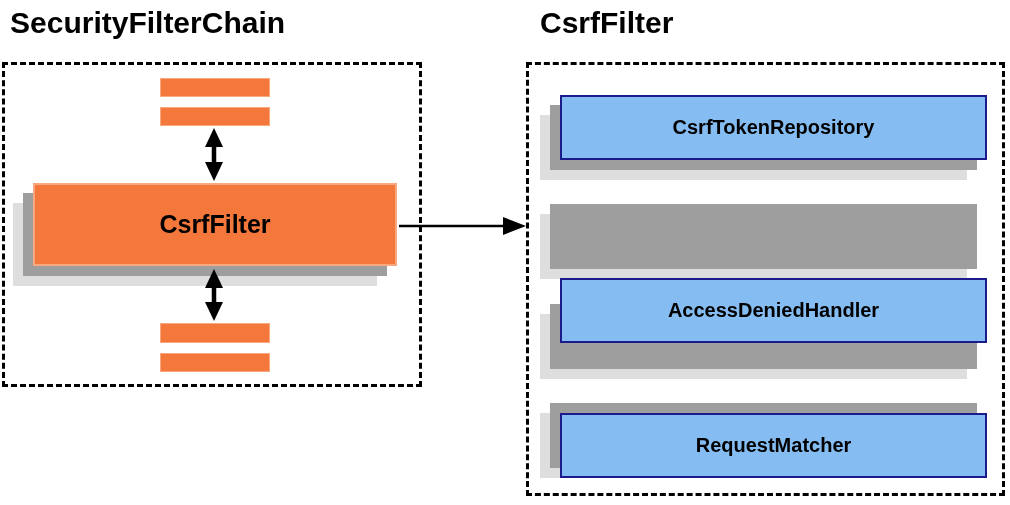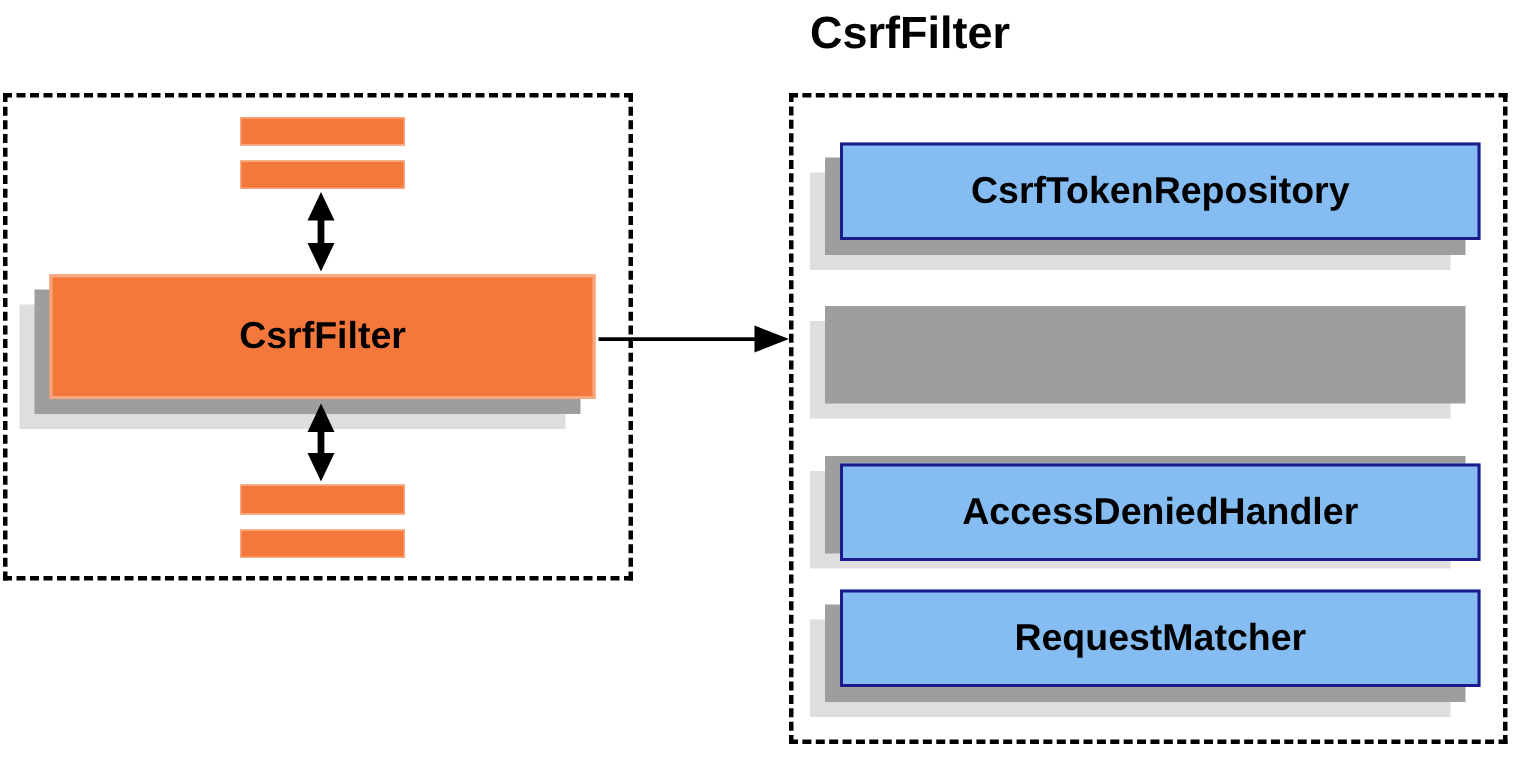--- a/index.html
+++ b/index.html
@@ -59,36 +59,37 @@
     position: absolute;
     left: 560px;
     width: 427px;
     height: 65px;
     box-sizing: border-box;
     background: var(--blue-fill, #85BDF2);
     border: 2px solid var(--blue-border, #1B1B8C);
     display: flex;
     align-items: center;
     justify-content: center;
-    font-size: 25px;
+    font-size: 20px;
     font-weight: bold;
     color: #000000;
   }
   .arrow-layer {
     position: absolute;
     left: 0;
     top: 0;
     pointer-events: none;
   }
 </style>
 </head>
 <body>
 
 <div class="canvas">
 
+  <div class="title" style="left:10px">SecurityFilterChain</div>
   <div class="title" style="left:540px">CsrfFilter</div>
 
   <div class="dashed" style="left:2px;top:62px;width:420px;height:325px"></div>
   <div class="dashed" style="left:526px;top:62px;width:479px;height:434px"></div>
 
   <div class="bar" style="top:78px"></div>
   <div class="bar" style="top:107px"></div>
 
   <div class="shadow light" style="left:13px;top:203px;width:364px;height:83px"></div>
   <div class="shadow dark" style="left:23px;top:193px;width:364px;height:83px"></div>
@@ -103,27 +104,27 @@
   <div class="shadow dark" style="left:550px;top:105px;width:427px;height:65px"></div>
   <div class="component" style="top:95px">
     <span>CsrfTokenRepository</span>
   </div>
 
   <div class="shadow light" style="left:540px;top:214px;width:427px;height:65px"></div>
   <div class="shadow dark" style="left:550px;top:204px;width:427px;height:65px"></div>
 
   <div class="shadow light" style="left:540px;top:314px;width:427px;height:65px"></div>
   <div class="shadow dark" style="left:550px;top:304px;width:427px;height:65px"></div>
-  <div class="component" style="top:309px">
+  <div class="component" style="top:278px">
     <span>AccessDeniedHandler</span>
   </div>
 
   <div class="shadow light" style="left:540px;top:413px;width:427px;height:65px"></div>
   <div class="shadow dark" style="left:550px;top:403px;width:427px;height:65px"></div>
-  <div class="component" style="top:393px">
+  <div class="component" style="top:413px">
     <span>RequestMatcher</span>
   </div>
 
   <svg class="arrow-layer" width="1010" height="505" viewBox="0 0 1010 505">
 
     <g fill="#000000" stroke="none">
       <rect x="211.75" y="144" width="4.5" height="22"></rect>
       <polygon points="214,128 205,147 223,147"></polygon>
       <polygon points="214,181 205,162 223,162"></polygon>
     </g>

